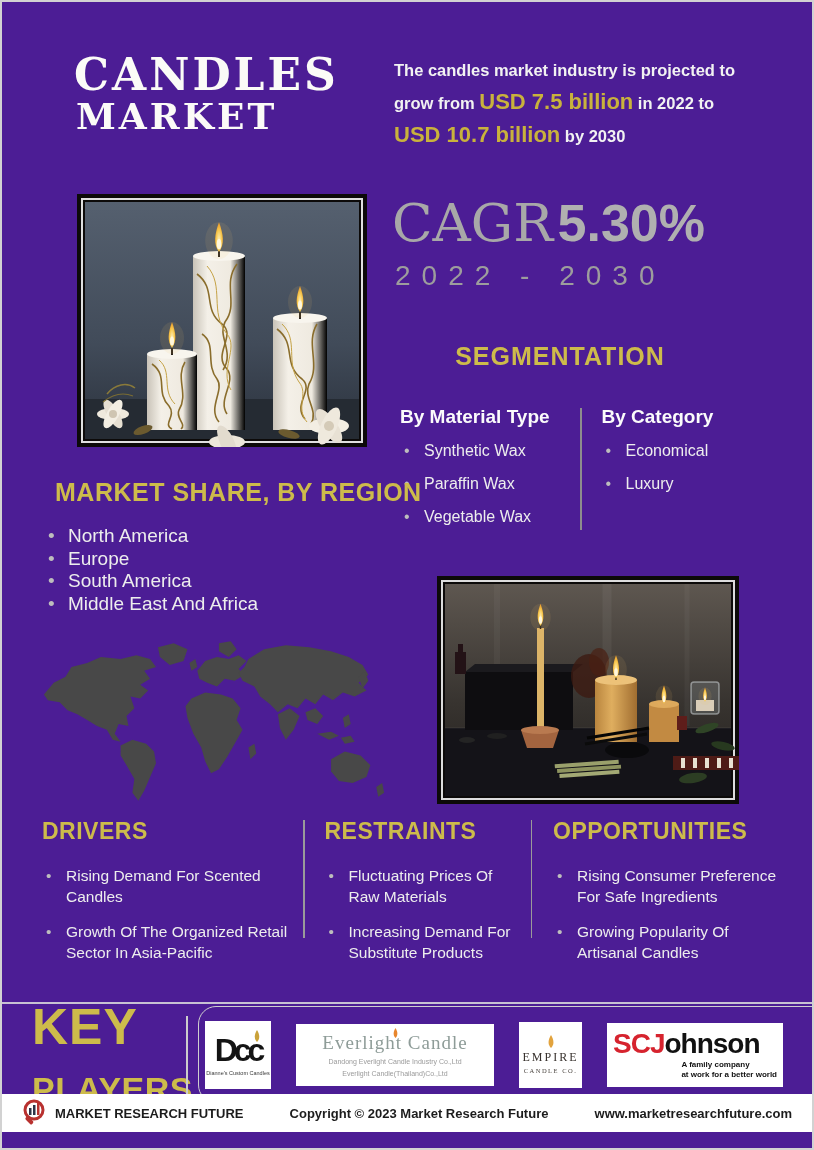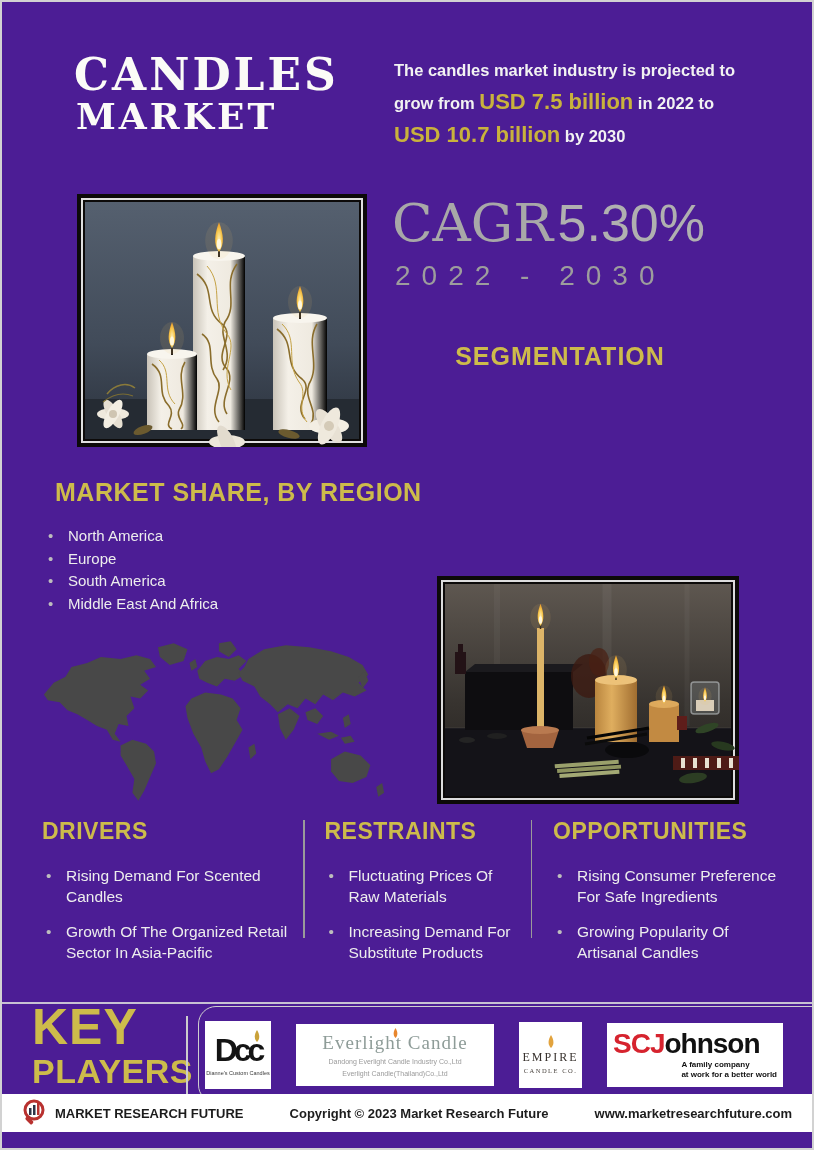--- a/index.html
+++ b/index.html
@@ -10,57 +10,57 @@
   }
   
   .title{position:absolute;left:72px;top:50px;font-family:"DejaVu Serif",serif;font-weight:700;color:#fbfbf7;line-height:1.05;}
   .title .l1{font-size:44px;letter-spacing:3px;}
   .title .l2{font-size:36px;letter-spacing:3px;margin-left:2px;}
   .intro{position:absolute;left:392px;top:52px;width:360px;font-weight:700;font-size:16.5px;line-height:32px;white-space:nowrap;}
   .intro .gold{color:#c9b23c;font-size:22px;}
   
   .cagr{position:absolute;left:390px;top:190px;color:#a8a8a8;white-space:nowrap;}
   .cagr .word{font-family:"DejaVu Serif",serif;font-size:53px;}
-  .cagr .val{font-family:"Liberation Sans",sans-serif;font-weight:400;font-size:52px;color:#b0b0b0;margin-top:46px;}
+  .cagr .val{font-family:"Liberation Sans",sans-serif;font-weight:700;font-size:52px;color:#b0b0b0;margin-top:46px;}
   .cagr-period{position:absolute;left:393px;top:258px;font-size:28px;letter-spacing:11px;color:#9d9d9d;}
   
   .left-photo{position:absolute;left:75px;top:192px;width:290px;height:253px;}
   .right-photo{position:absolute;left:435px;top:574px;width:302px;height:228px;}
   
   .seg-head{position:absolute;left:398px;top:340px;width:320px;text-align:center;font-weight:700;font-size:25px;color:#cdbb4b;letter-spacing:1px;}
   .seg-cols{position:absolute;left:398px;top:404px;width:404px;display:flex;}
   .seg-col1{width:178px;}
   .seg-vdiv{width:1.5px;height:122px;background:#8d8d8d;margin:2px 14px 0 2px;}
   .seg-col2{flex:1;margin-left:6px;}
   .col-title{font-weight:700;font-size:19px;color:#fbfbfb;}
   ul.blist{list-style:none;margin:12px 0 0 0;padding:0;font-size:16px;color:#ededed;}
   ul.blist li{position:relative;padding-left:24px;margin-bottom:12px;line-height:21px;}
   ul.blist li::before{content:"•";position:absolute;left:4px;color:#bdbdbd;}
   
   .ms-head{position:absolute;left:38px;top:476px;font-weight:700;font-size:25px;color:#cdbb4b;letter-spacing:0.5px;margin-left:15px;}
   .ms-list{position:absolute;left:42px;top:514px;width:330px;}
-  .ms-list ul.blist{font-size:15px;}
+  .ms-list ul.blist{font-size:19px;}
   .ms-list ul.blist li{margin-bottom:7px;line-height:15.5px;}
   
   .map{position:absolute;left:36px;top:634px;width:354px;height:172px;}
   
   .insights{position:absolute;left:40px;top:816px;width:744px;display:flex;}
   .ins-col .ins-head{font-weight:700;font-size:23px;color:#cdbb4b;letter-spacing:0.5px;margin-bottom:20px;}
   .ins-col ul.blist{font-size:15.5px;margin-top:0;}
   .ins-col ul.blist li{margin-bottom:14px;line-height:21px;}
   .ins-c1{width:252px;}
   .ins-vd1{width:1.5px;height:118px;background:#9a9a9a;margin:2px 20px 0 9px;}
   .ins-c2{width:196px;}
   .ins-vd2{width:1.5px;height:118px;background:#9a9a9a;margin:2px 21px 0 10px;}
   .ins-c3{flex:1;}
   
   .hr-line{position:absolute;left:0;right:0;top:1000px;height:1.5px;background:#dedede;opacity:.85;}
   .kp-head{position:absolute;left:30px;top:1000px;color:#cdbb4b;font-weight:700;line-height:1.0;}
   .kp-head .k1{font-size:50px;letter-spacing:1px;}
-  .kp-head .k2{font-size:34px;letter-spacing:0.5px;margin-top:2px;}
+  .kp-head .k2{font-size:34px;letter-spacing:0.5px;margin-top:20px;}
   .kp-vdiv{position:absolute;left:184px;top:1014px;width:2px;height:78px;background:#cccccc;}
   .kp-box{position:absolute;left:196px;top:1004px;width:694px;height:97px;border:1.5px solid #cfcfcf;border-radius:18px;box-sizing:border-box;display:flex;align-items:center;padding-left:6px;gap:25px;}
   .logo-card{background:#ffffff;display:flex;flex-direction:column;align-items:center;justify-content:center;overflow:hidden;position:relative;}
   .lc-dcc{width:66px;height:68px;}
   .lc-dcc .mono{font-weight:700;font-size:32px;color:#141414;letter-spacing:-4px;line-height:1;}
   .lc-dcc .cap{font-size:5.5px;color:#3a3a3a;margin-top:4px;white-space:nowrap;}
   .dcc-flame{position:absolute;top:9px;right:10px;}
   .lc-ever{width:198px;height:62px;}
   .lc-ever .ttl{font-family:"Liberation Serif",serif;font-size:19px;color:#8e9c98;letter-spacing:1px;}
   .lc-ever .cap{font-size:7px;color:#9a9a9a;line-height:9px;margin-top:3px;text-align:center;}
@@ -177,20 +177,38 @@
           <ellipse rx="18" ry="7" fill="#e2dbce" transform="rotate(65)"></ellipse>
       </g>
       <ellipse cx="66" cy="236" rx="10" ry="4" fill="#6b5a2f" transform="rotate(-20 66 236)"></ellipse>
       <ellipse cx="212" cy="240" rx="11" ry="4" fill="#6b5a2f" transform="rotate(15 212 240)"></ellipse>
       <path d="M30,200 C38,190 50,188 58,194" stroke="#8a7a3a" stroke-width="1.5" fill="none"></path>
       <path d="M26,208 C36,200 46,198 56,202" stroke="#7a6c33" stroke-width="1.2" fill="none"></path>
     </g>
   </svg>
 
   <div class="seg-head">SEGMENTATION</div>
+  <div class="seg-cols">
+    <div class="seg-col1">
+      <div class="col-title">By Material Type</div>
+      <ul class="blist">
+        <li>Synthetic Wax</li>
+        <li>Paraffin Wax</li>
+        <li>Vegetable Wax</li>
+      </ul>
+    </div>
+    <div class="seg-vdiv"></div>
+    <div class="seg-col2">
+      <div class="col-title">By Category</div>
+      <ul class="blist">
+        <li>Economical</li>
+        <li>Luxury</li>
+      </ul>
+    </div>
+  </div>
 
   <div class="ms-head">MARKET SHARE, BY REGION</div>
   <div class="ms-list">
     <ul class="blist">
       <li>North America</li>
       <li>Europe</li>
       <li>South America</li>
       <li>Middle East And Africa</li>
     </ul>
   </div>

